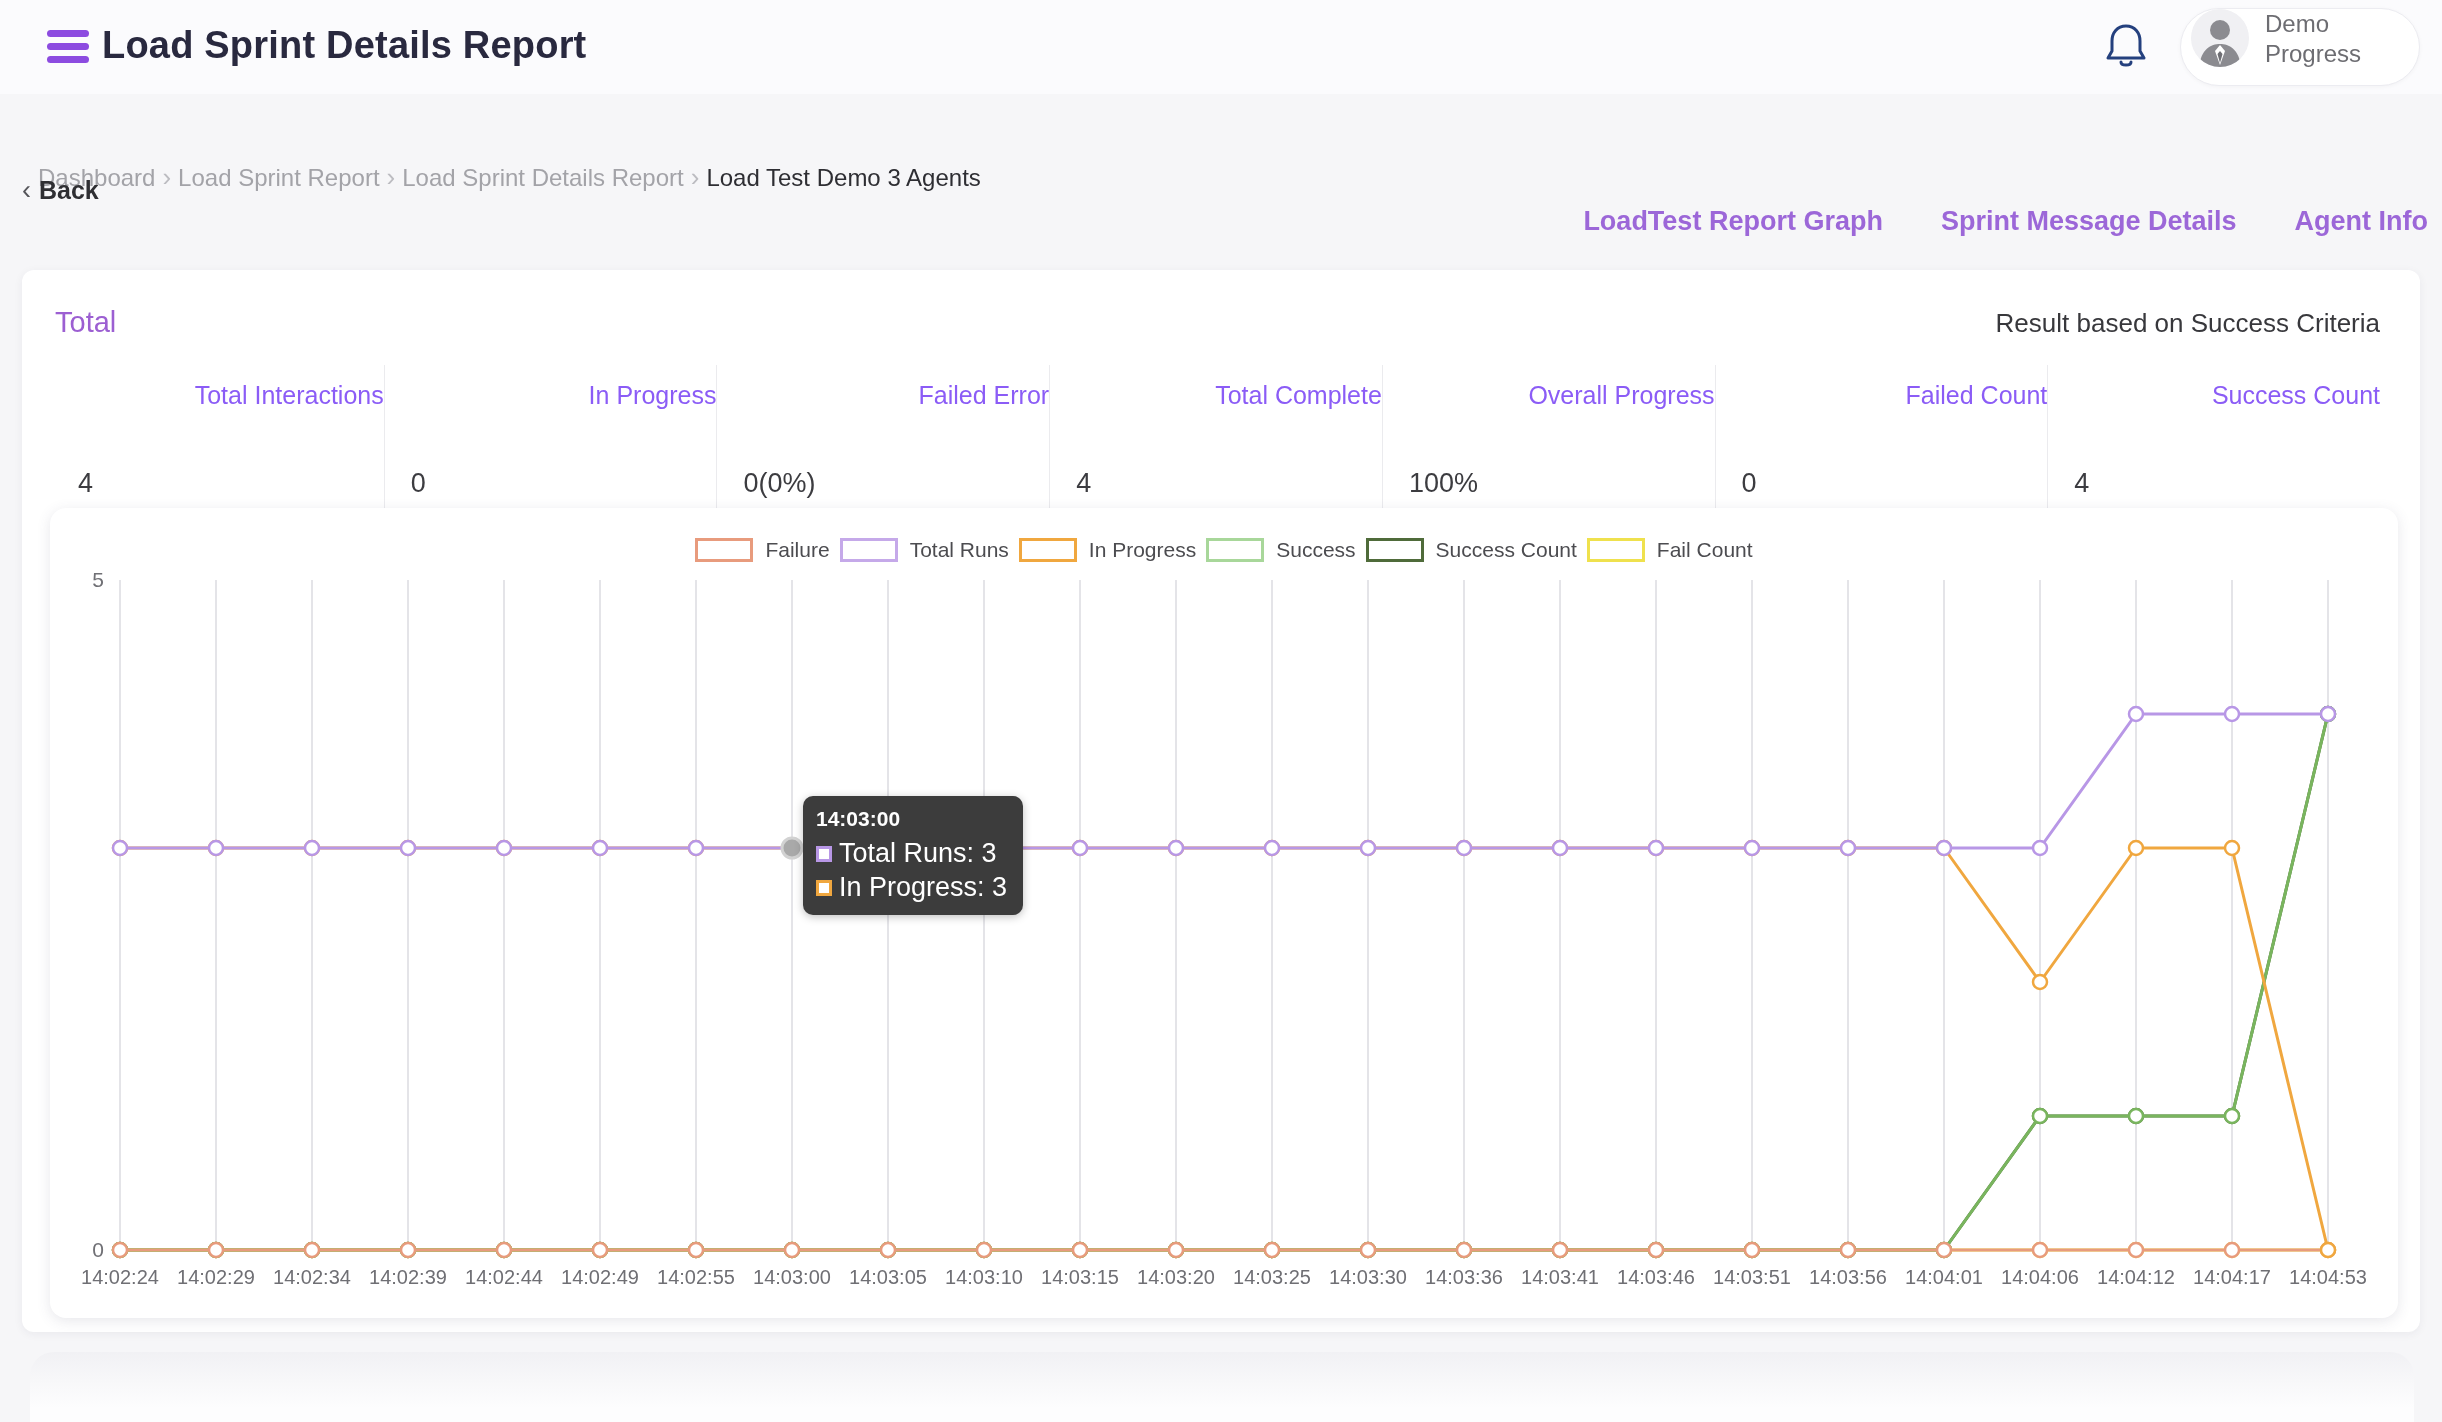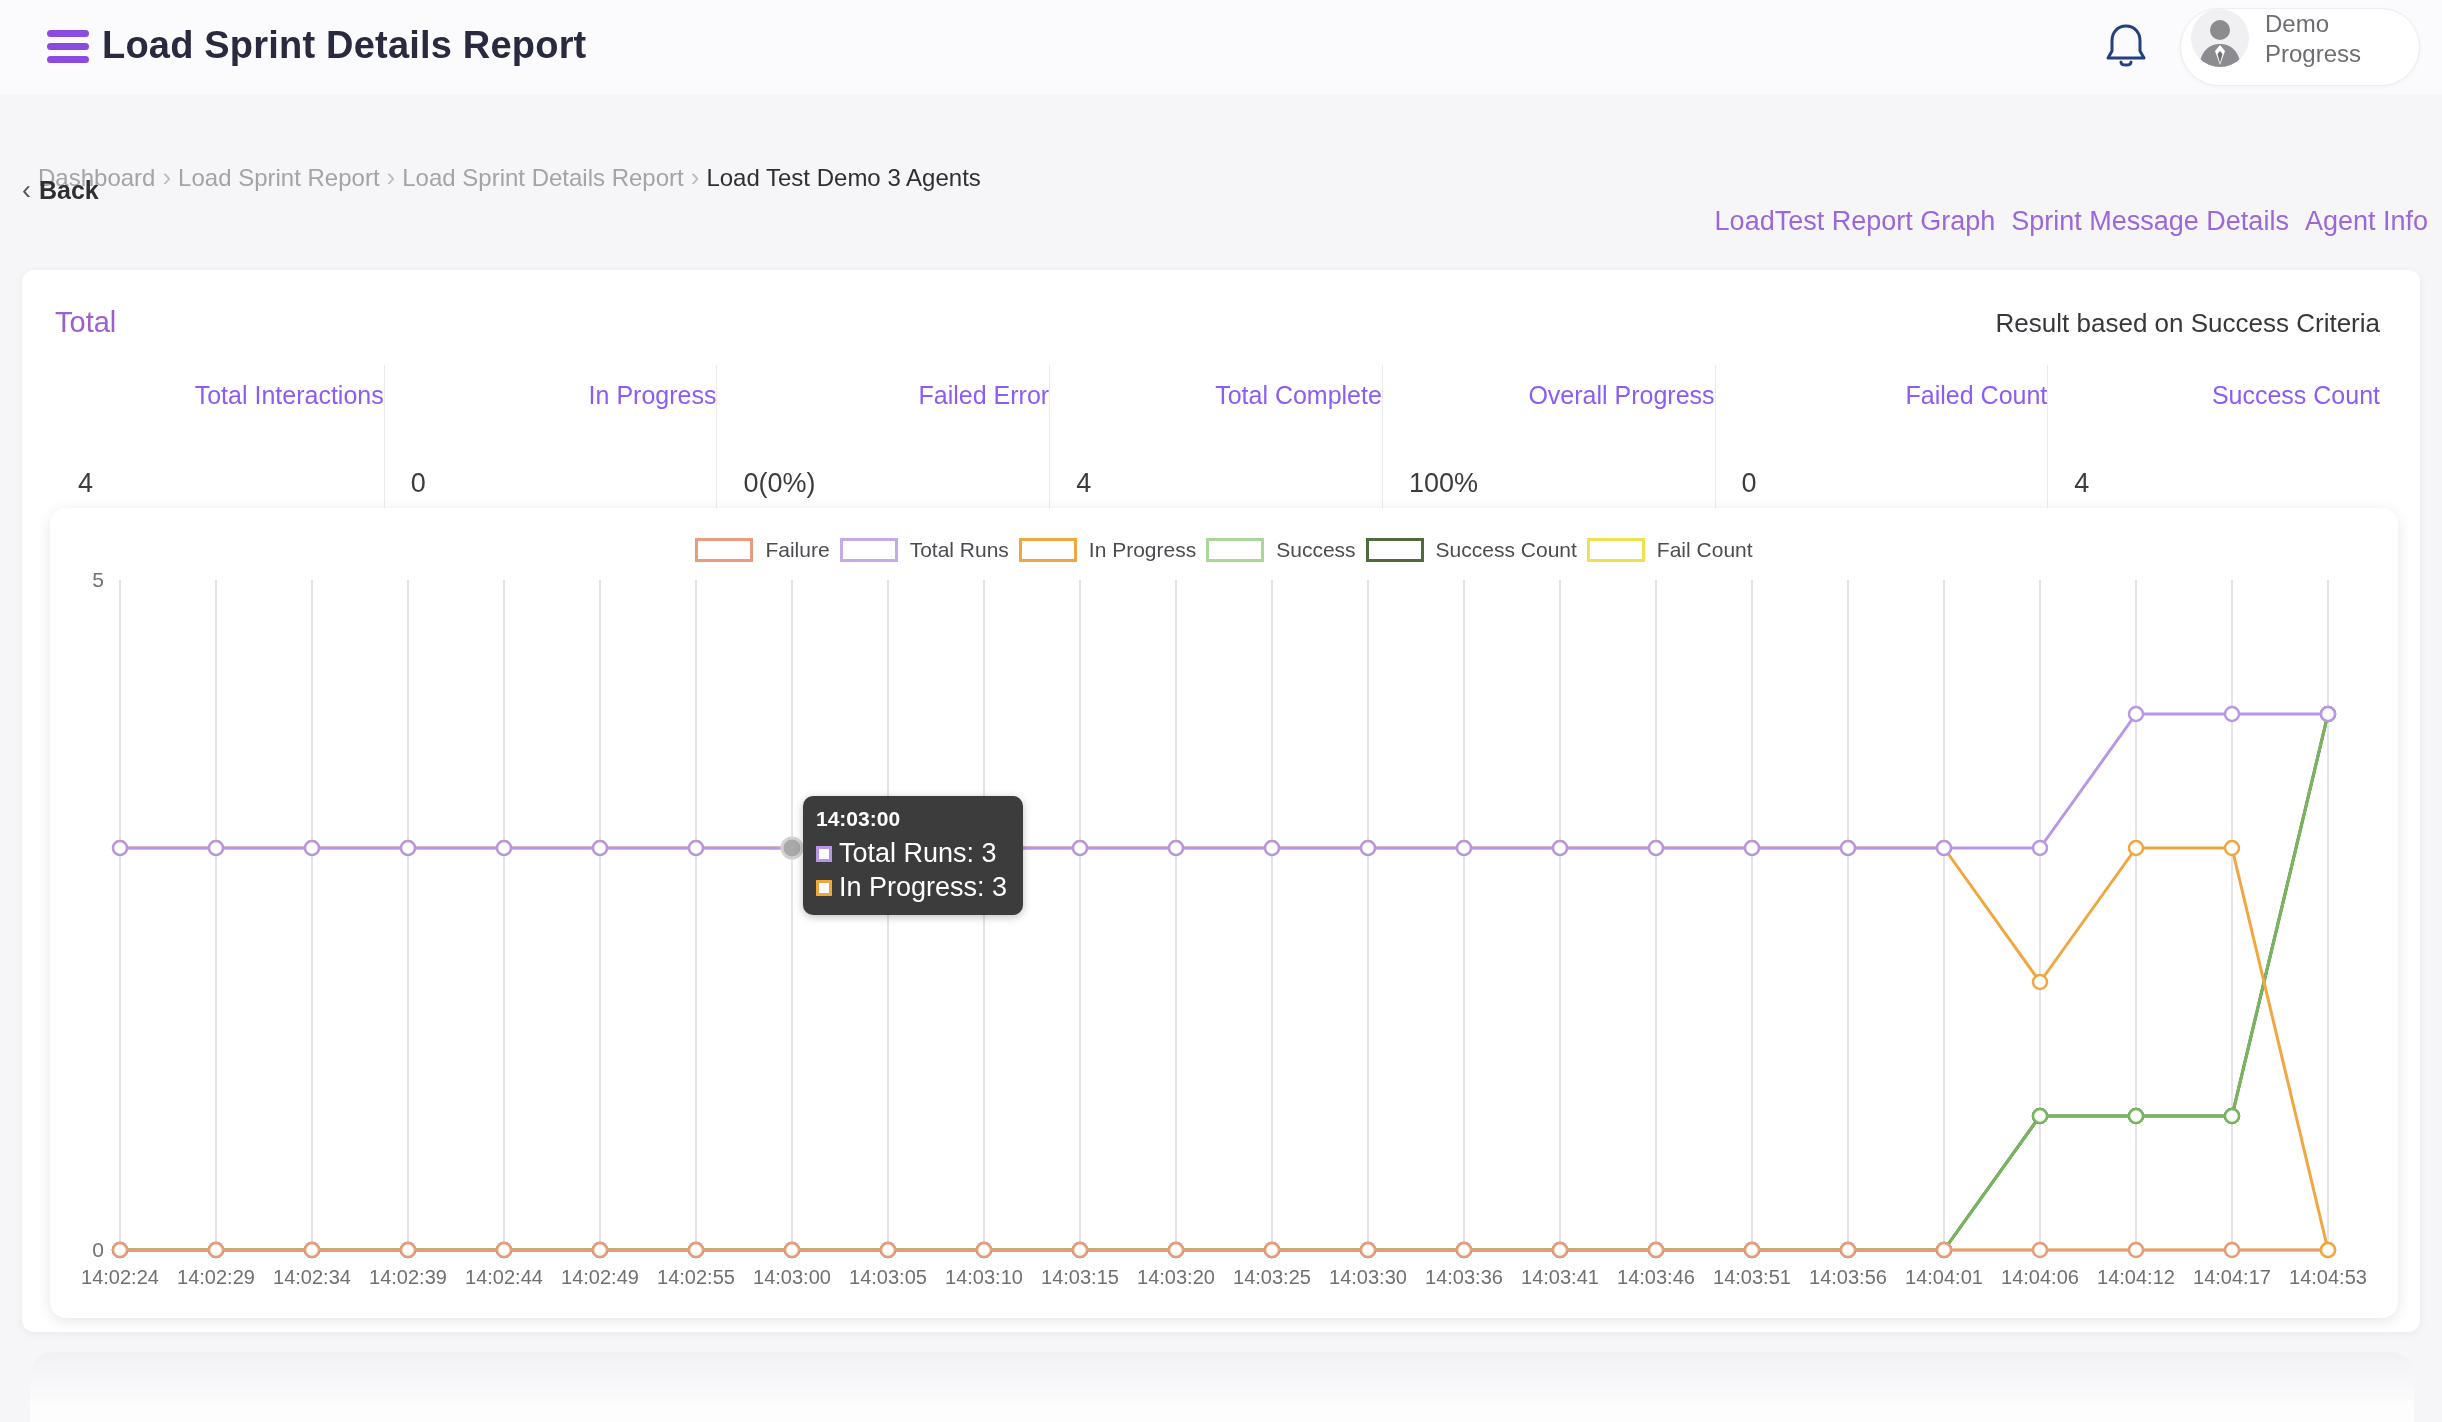--- a/index.html
+++ b/index.html
@@ -23,21 +23,21 @@
   .avatar { width:58px; height:58px; border-radius:50%; background:#f4f4f6; overflow:hidden; flex:none; }
   .account-name { margin-left:16px; font-size:24px; line-height:30px; color:#6d6d72; }
   
   .breadcrumb { position:absolute; left:38px; top:114px; display:flex; align-items:center; gap:7px; font-size:24px; color:#a3a3a8;margin-top:48px; }
   .breadcrumb .crumb { cursor:pointer; }
   .breadcrumb .sep { color:#bcbcc1; font-size:26px; }
   .breadcrumb .crumb.current { color:#2e2e33; font-weight:500; }
   
   .back-link { position:absolute; left:22px; top:175px; font-size:25px; font-weight:600; color:#2f2f33; cursor:pointer; display:flex; align-items:center; gap:8px; }
   .back-link .chev { font-weight:400; color:#55555a; font-size:27px; }
-  .top-links { position:absolute; right:14px; top:206px; display:flex; gap:16px; font-size:27px; font-weight:400; color:#9c67d8;margin-left:44px; }
+  .top-links { position:absolute; right:14px; top:206px; display:flex; gap:58px; font-size:27px; font-weight:700; color:#9c67d8;margin-left:44px; }
   .top-links a { color:#9c67d8; text-decoration:none; cursor:pointer; }
   
   .main-card { position:absolute; left:22px; top:270px; width:2398px; height:1062px; background:#fff;
     border-radius:12px; box-shadow:0 2px 10px rgba(40,40,70,.06); }
   .section-title { position:absolute; left:33px; top:36px; font-size:29px; color:#9c5fd2; cursor:pointer; }
   .criteria-note { position:absolute; right:40px; top:38px; font-size:26px; font-weight:500; color:#38383c; }
   .stats-row { position:absolute; left:33px; right:40px; top:95px; height:145px; display:flex; }
   .stat-col { flex:1; padding-left:26px; border-left:1px solid #ebebee; }
   .stat-col:first-child { border-left:none; padding-left:23px; }
   .stat-label { font-size:25px; color:#8b5cf6; margin-top:16px;text-align:right; }

